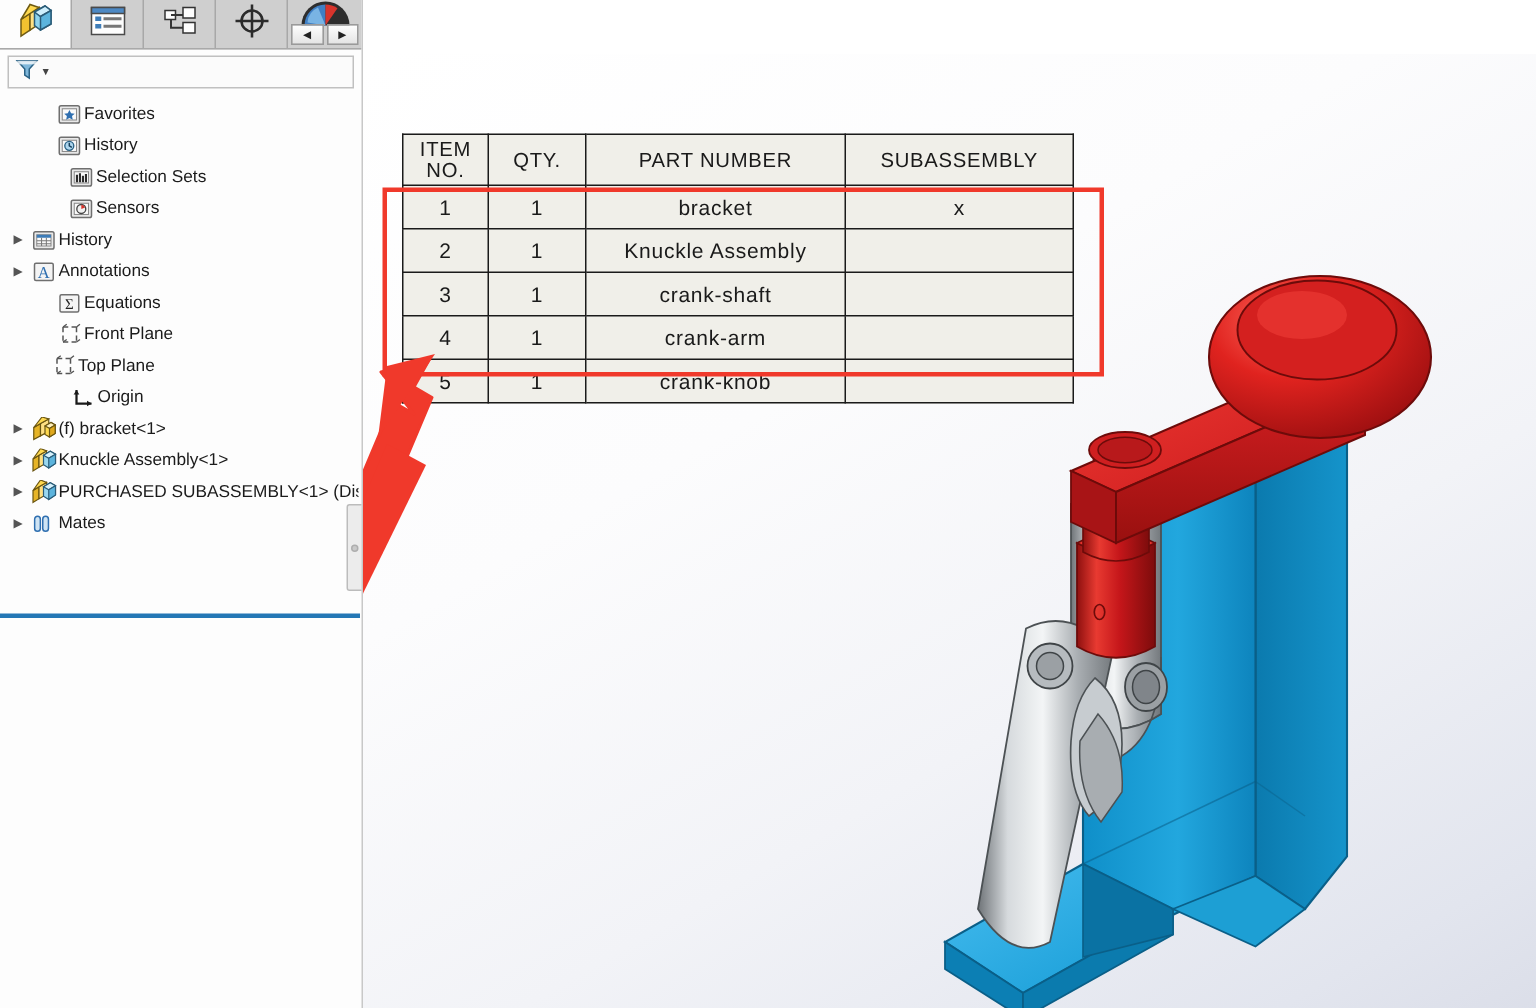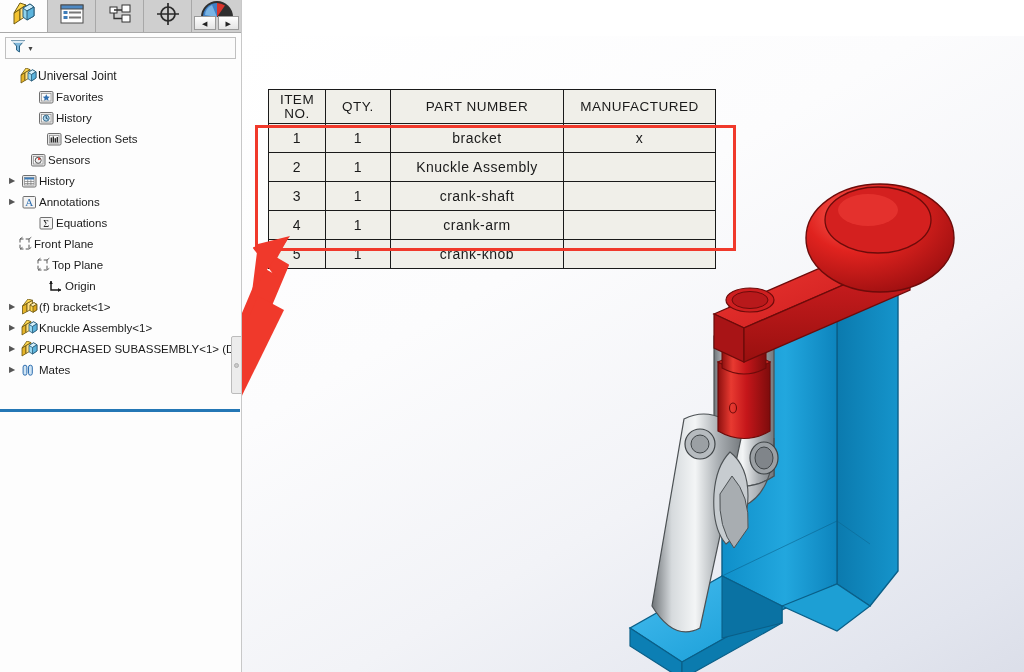--- a/index.html
+++ b/index.html
@@ -267,34 +267,20 @@
           <path d="M1.5 2.5 L14.5 2.5 L9.5 8 L9.5 14 L6.5 12 L6.5 8 Z" fill="#7fb7da" stroke="#2a6285" stroke-width="1"></path>
           <rect x="1.5" y="2.5" width="13" height="2.4" fill="#ffffff" opacity="0.75"></rect>
         </svg>
       </span>
       <span style="font-size:7px;color:#444;margin-left:1px;">▼</span>
       <input id="filter-input" value="" placeholder="" style="">
     </div>
 
     <div id="tree">
 
-      <div class="trow root-row" style="padding-left:4px">
-        <span class="twist"></span>
-        <span class="tico">
-          <svg width="17" height="16" viewBox="0 0 17 16">
-            <path d="M1 7 L5 4.5 L5 12.5 L1 15 Z" fill="#e6b427" stroke="#6a5511" stroke-width=".8"></path>
-            <path d="M5 4.5 L10 1.6 L10 9.6 L5 12.5 Z" fill="#ffe083" stroke="#6a5511" stroke-width=".8"></path>
-            <path d="M1 7 L5 4.5 L10 1.6 L6 0 Z" fill="#ffd94f" stroke="#6a5511" stroke-width=".8"></path>
-            <path d="M8 4.5 L12.5 1.8 L16 3.8 L16 10 L11.5 13 L8 10.8 Z" fill="#9ad8f0" stroke="#2a5c78" stroke-width=".8"></path>
-            <path d="M8 4.5 L12.5 1.8 L16 3.8 L11.5 6.5 Z" fill="#d6f1fc" stroke="#2a5c78" stroke-width=".8"></path>
-            <path d="M11.5 6.5 L16 3.8 L16 10 L11.5 13 Z" fill="#5cb4dd" stroke="#2a5c78" stroke-width=".8"></path>
-          </svg>
-        </span>
-        <span class="tlabel">Universal Joint</span>
-      </div>
 
       <div class="trow" style="padding-left:22px">
         <span class="twist"></span>
         <span class="tico">
           <svg width="17" height="16" viewBox="0 0 17 16">
             <rect x="1.5" y="2.5" width="13.5" height="11.5" rx="1.2" fill="#e9e9e9" stroke="#6f6f6f"></rect>
             <rect x="3.5" y="4.5" width="9.5" height="7.5" fill="#fafafa" stroke="#8b8b8b" stroke-width=".7"></rect>
             <path d="M8.3 5.3 L9.4 7.5 L11.8 7.8 L10 9.4 L10.5 11.8 L8.3 10.6 L6.1 11.8 L6.6 9.4 L4.8 7.8 L7.2 7.5 Z" fill="#2f6fb0"></path>
           </svg>
         </span>
@@ -322,21 +308,21 @@
             <rect x="3.5" y="4.5" width="9.5" height="7.5" fill="#fafafa" stroke="#8b8b8b" stroke-width=".7"></rect>
             <rect x="4.6" y="6.5" width="1.4" height="5" fill="#2b2b2b"></rect>
             <rect x="6.6" y="5.5" width="1.4" height="6" fill="#2b2b2b"></rect>
             <rect x="8.6" y="7.2" width="1.4" height="4.3" fill="#2b2b2b"></rect>
             <rect x="10.6" y="6" width="1.4" height="5.5" fill="#2b2b2b"></rect>
           </svg>
         </span>
         <span class="tlabel">Selection Sets</span>
       </div>
 
-      <div class="trow" style="padding-left:14px">
+      <div class="trow" style="padding-left:30px">
         <span class="twist"></span>
         <span class="tico">
           <svg width="17" height="16" viewBox="0 0 17 16">
             <rect x="1.5" y="2.5" width="13.5" height="11.5" rx="1.2" fill="#e9e9e9" stroke="#6f6f6f"></rect>
             <rect x="3.5" y="4.5" width="9.5" height="7.5" fill="#fafafa" stroke="#8b8b8b" stroke-width=".7"></rect>
             <circle cx="8.2" cy="8.3" r="3" fill="#f0f0f0" stroke="#444" stroke-width=".9"></circle>
             <path d="M8.2 8.3 L8.2 5.5 A2.8 2.8 0 0 1 10.7 7.3 Z" fill="#d8342c"></path>
           </svg>
         </span>
         <span class="tlabel">Sensors</span>
@@ -370,21 +356,21 @@
         <span class="twist"></span>
         <span class="tico">
           <svg width="17" height="16" viewBox="0 0 17 16">
             <rect x="2" y="2.5" width="12.5" height="11.5" rx="1" fill="#f4f4f4" stroke="#6f6f6f"></rect>
             <text x="8.2" y="12" font-size="10" font-family="Liberation Serif, serif" fill="#222" text-anchor="middle">Σ</text>
           </svg>
         </span>
         <span class="tlabel">Equations</span>
       </div>
 
-      <div class="trow" style="">
+      <div class="trow" style="padding-left:22px">
         <span class="twist"></span>
         <span class="tico">
           <svg width="17" height="16" viewBox="0 0 17 16">
             <path d="M4 3 L13 3 M4 3 L4 13 M13 3 L13 13 M4 13 L13 13" stroke="#555" stroke-width="1" fill="none" stroke-dasharray="3.5 2.2"></path>
             <path d="M4 3 L6.5 1.2 M13 3 L15.3 1.2 M4 13 L6.5 11.3 M13 13 L15.3 11.3" stroke="#555" stroke-width=".9"></path>
           </svg>
         </span>
         <span class="tlabel">Front Plane</span>
       </div>
 
@@ -598,21 +584,21 @@
 
     <table id="bom-table">
       <thead>
         <tr>
           <th class="col-item">
             <div>ITEM</div>
             <div>NO.</div>
           </th>
           <th class="col-qty">QTY.</th>
           <th class="col-part">PART NUMBER</th>
-          <th class="col-man">MANUFACTURED</th>
+          <th class="col-man">SUBASSEMBLY</th>
         </tr>
       </thead>
       <tbody id="bom-body">
           <tr>
             <td class="col-item">1</td>
             <td class="col-qty">1</td>
             <td class="col-part">bracket</td>
             <td class="col-man">x</td>
           </tr>
           <tr>

